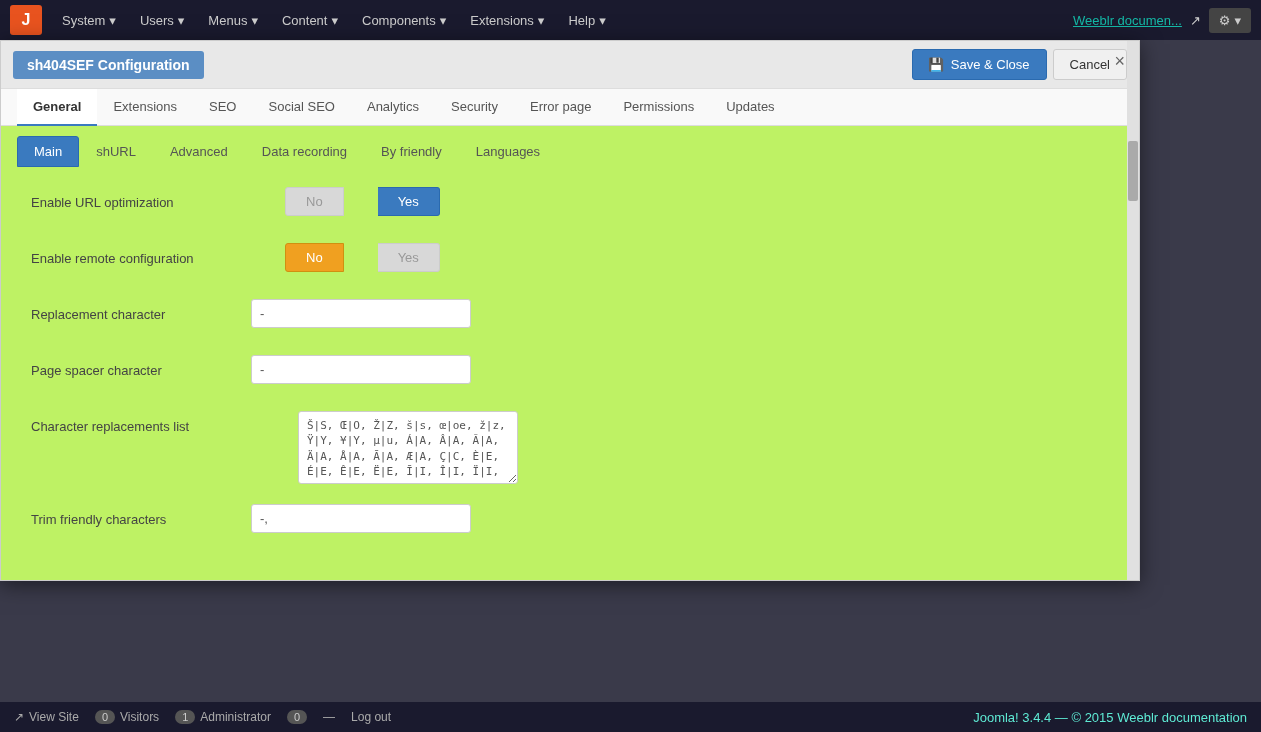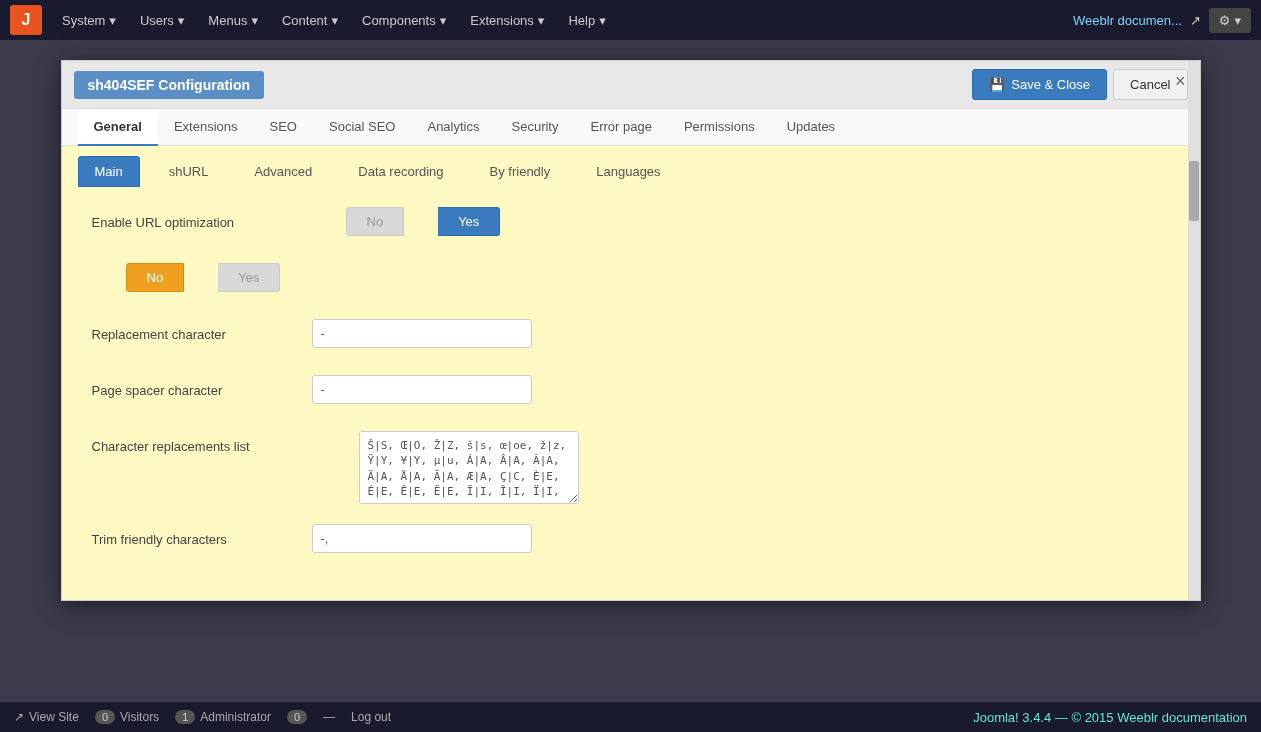--- a/index.html
+++ b/index.html
@@ -45,41 +45,40 @@
       border-radius: 3px;
     }
     .nav-right {
       margin-left: auto;
       display: flex;
       align-items: center;
       gap: 8px;
       color: #ccc;
       font-size: 13px;
     }
-    .nav-right-link { color: #7dd3fc; cursor: pointer; }
+    .nav-right-link { color: #14b8a6; cursor: pointer; text-decoration: underline; }
     .gear-btn {
       background: #444;
       color: #ccc;
       padding: 5px 10px;
       border-radius: 3px;
       cursor: pointer;
       display: flex;
       align-items: center;
       gap: 4px;
     }
 
     
     .page-bg {
       background: #3a3a4a;
       height: calc(732px - 40px - 30px);
       position: relative;
       display: flex;
       align-items: flex-start;
-      justify-content: center;
-      padding-top: 20px;
+      justify-content: flex-start;
     }
 
     
     .modal {
       background: #f4f4f4;
       width: 1140px;
       max-height: 640px;
       border: 1px solid #ccc;
       box-shadow: 0 4px 20px rgba(0,0,0,0.5);
       position: relative;
@@ -137,21 +136,21 @@
       background: none;
       border: none;
       font-size: 18px;
       color: #666;
       cursor: pointer;
       padding: 2px 6px;
     }
 
     
     .modal-body {
-      background: #fef9c3;
+      background: #bef264;
       padding: 0;
       overflow-y: auto;
       max-height: 580px;
     }
 
     
     .tabs-row1 {
       display: flex;
       border-bottom: 1px solid #ddd;
       padding: 0 16px;
@@ -169,21 +168,21 @@
       color: #333;
       border-bottom: 2px solid #3a7abf;
       background: white;
       font-weight: bold;
     }
 
     
     .tabs-row2 {
       display: flex;
       padding: 10px 16px 0 16px;
-      gap: 12px;
+      gap: 0;
     }
     .tab2 {
       padding: 7px 16px;
       cursor: pointer;
       color: #555;
       font-size: 13px;
       border: 1px solid transparent;
       border-radius: 3px 3px 0 0;
     }
     .tab2.active {
@@ -418,20 +417,21 @@
           <div class="form-label">Enable URL optimization</div>
           <div class="form-control-area">
             <div class="toggle-group">
               <button class="toggle-btn inactive">No</button>
               <button class="toggle-btn active-blue">Yes</button>
             </div>
           </div>
         </div>
 
         <div class="form-row">
+          <div class="form-label">Enable remote configuration</div>
           <div class="form-control-area">
             <div class="toggle-group">
               <button class="toggle-btn active-orange">No</button>
               <button class="toggle-btn inactive">Yes</button>
             </div>
           </div>
         </div>
 
         <div class="form-row">
           <div class="form-label">Replacement character</div>

